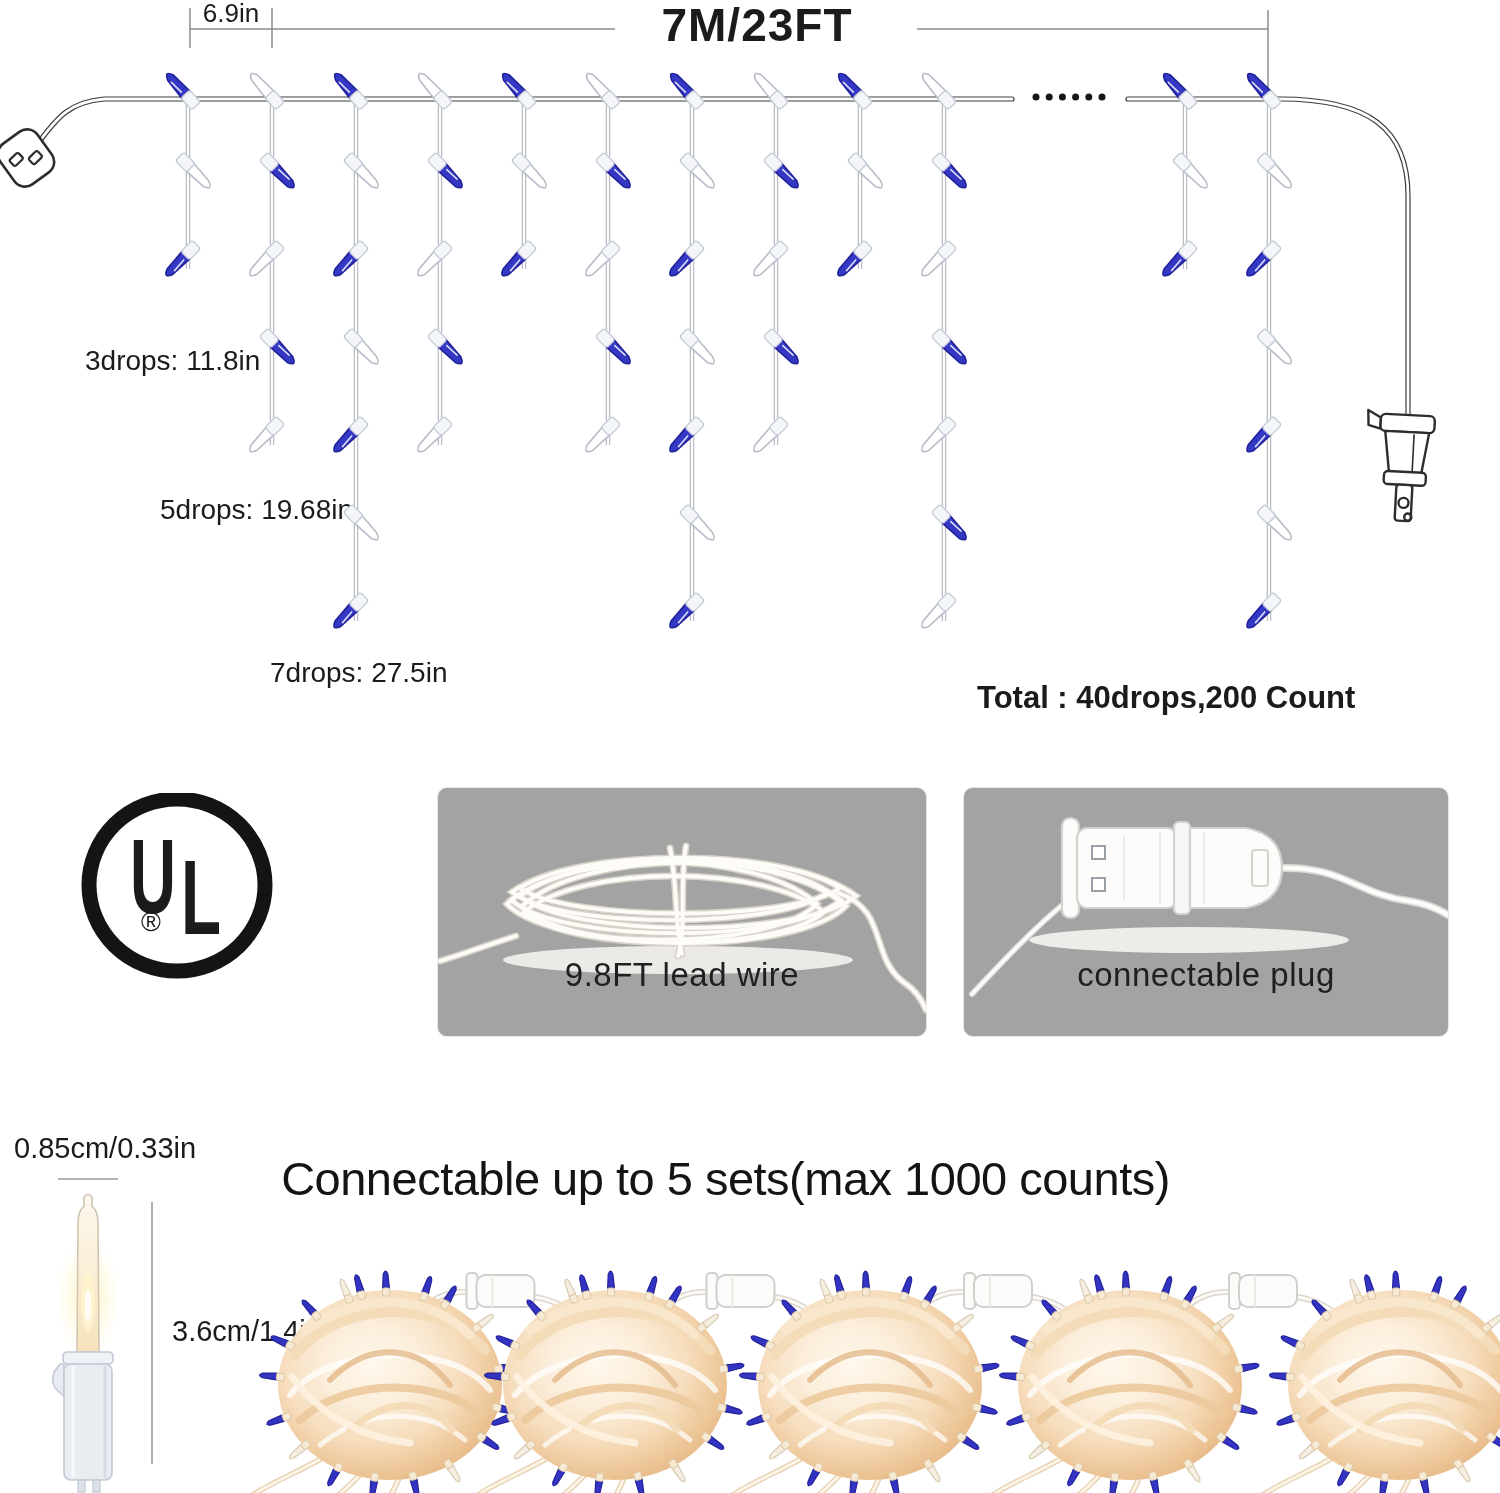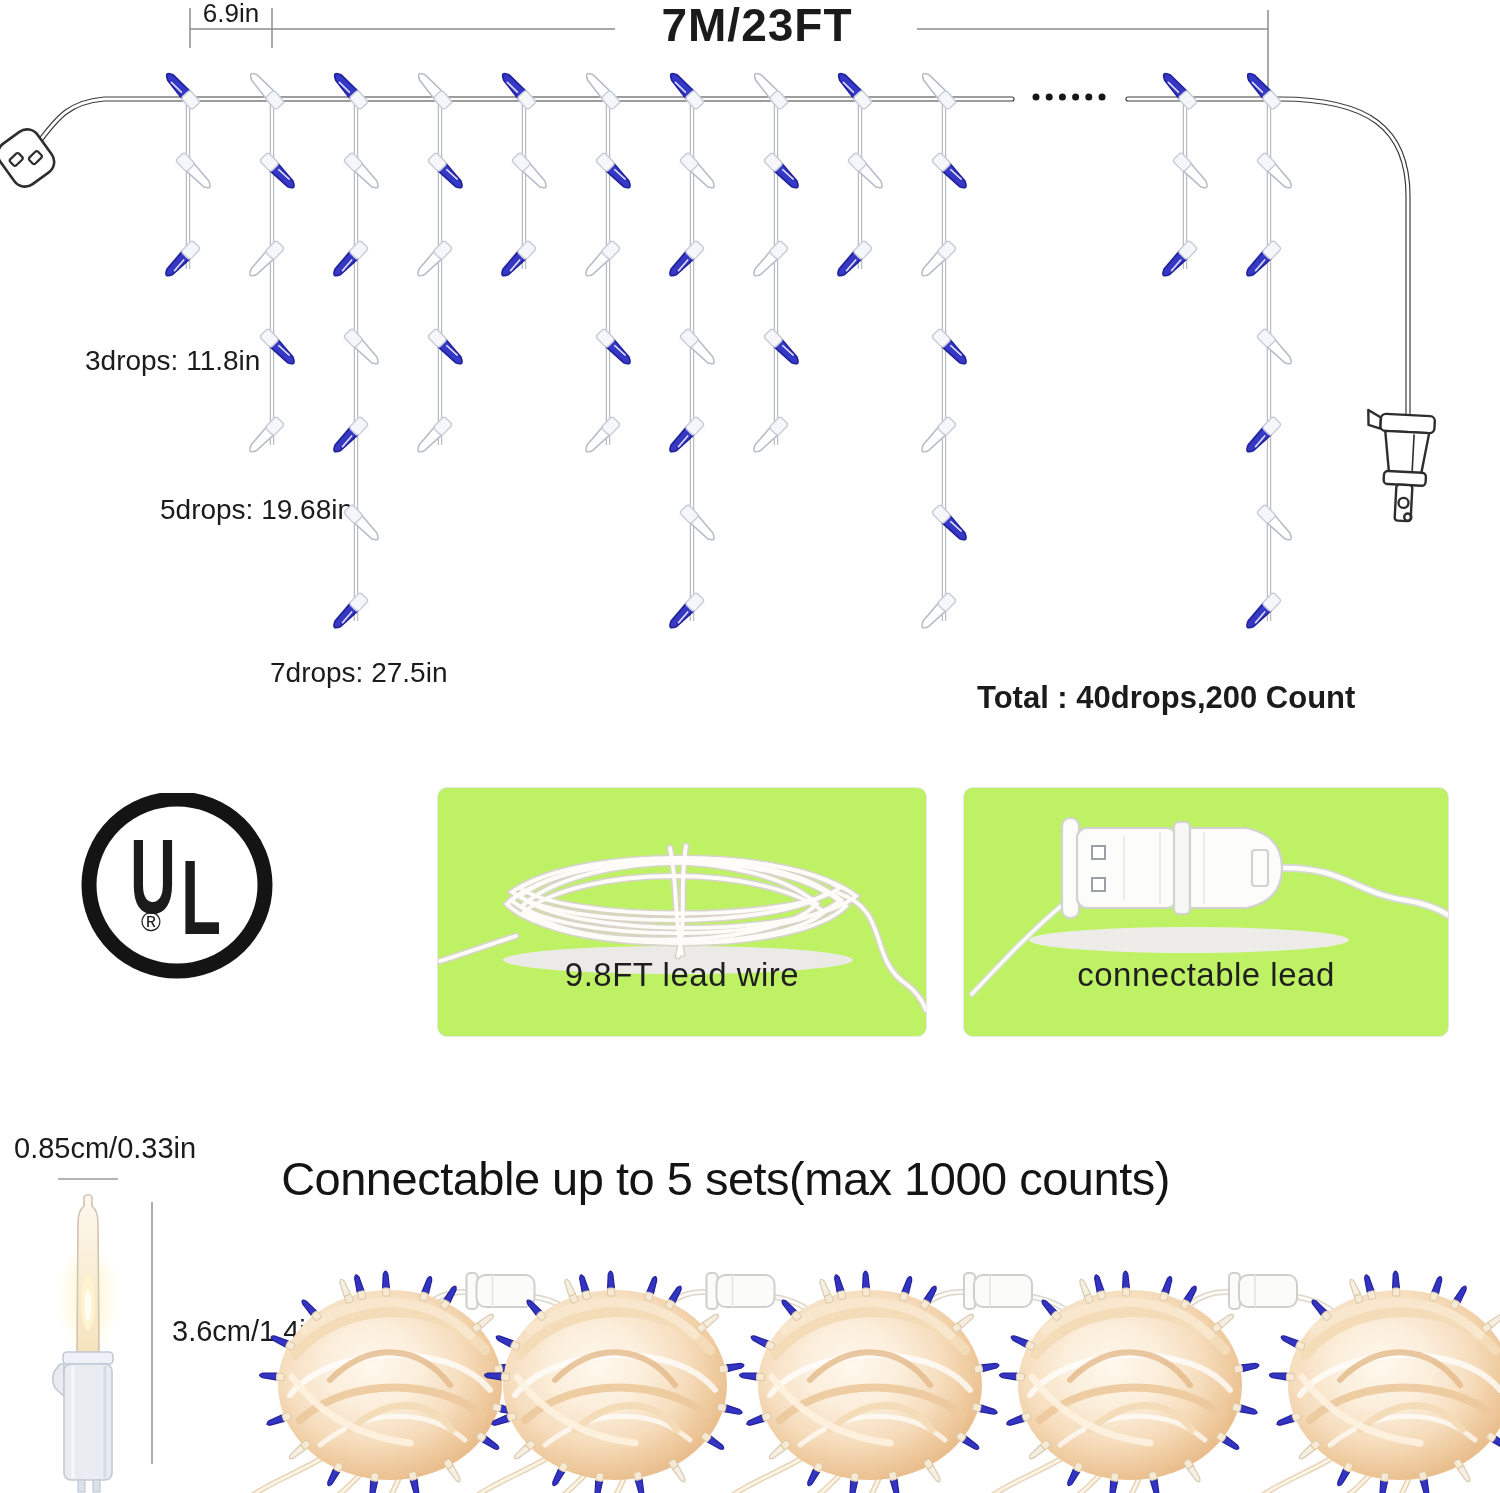--- a/index.html
+++ b/index.html
@@ -1,20 +1,20 @@
 <!DOCTYPE html>
 <html><head>
 <meta charset="utf-8">
 <style>
   html,body{margin:0;padding:0;background:#ffffff;}
   .stage{position:relative;width:1500px;height:1493px;background:#ffffff;overflow:hidden;
          font-family:"Liberation Sans",sans-serif;color:#1b1b1b;}
   .abs{position:absolute;}
   svg text{fill:#1b1b1b;font-family:"Liberation Sans",sans-serif;}
-  .panel{position:absolute;width:488px;height:248px;background:#bef264;border:1px solid #e7e7e5;
+  .panel{position:absolute;width:488px;height:248px;background:#a3a3a3;border:1px solid #e7e7e5;
          border-radius:10px;overflow:hidden;}
   .panel-caption{position:absolute;left:0;top:168px;width:100%;text-align:center;
                  font-size:33px;color:#1f1f1f;letter-spacing:.5px;}
   .ul-label{position:absolute;left:22px;top:990px;width:300px;text-align:center;
             font-size:35px;font-weight:700;color:#151515;letter-spacing:.5px;}
   .heading{position:absolute;left:0;top:1151px;width:1451px;text-align:center;
            font-size:47px;font-weight:400;color:#141414;letter-spacing:-.5px;}
 </style>
 </head>
 <body>
@@ -425,21 +425,21 @@
       <g fill="#ffffff" stroke="#9aa0a8" stroke-width="2">
         <rect x="128" y="58" width="13" height="13"></rect>
         <rect x="128" y="90" width="13" height="13"></rect>
       </g>
       <g stroke="#ececea" stroke-width="2" fill="none">
         <path d="M160,48 V112"></path>
         <path d="M240,44 V116"></path>
         <path d="M196,44 V116"></path>
       </g>
     </svg>
-    <div class="panel-caption">connectable lead</div>
+    <div class="panel-caption">connectable plug</div>
   </div>
 
   <svg class="abs" style="left:0;top:1098px;" width="340" height="395" viewBox="0 0 340 395">
     <defs>
       <linearGradient id="glassG" x1="0" y1="0" x2="0" y2="1">
         <stop offset="0" stop-color="#fdf8ee"></stop>
         <stop offset="0.6" stop-color="#f9ecd0"></stop>
         <stop offset="1" stop-color="#f6e3bd"></stop>
       </linearGradient>
       <radialGradient id="glowG" cx="0.5" cy="0.5" r="0.5">

